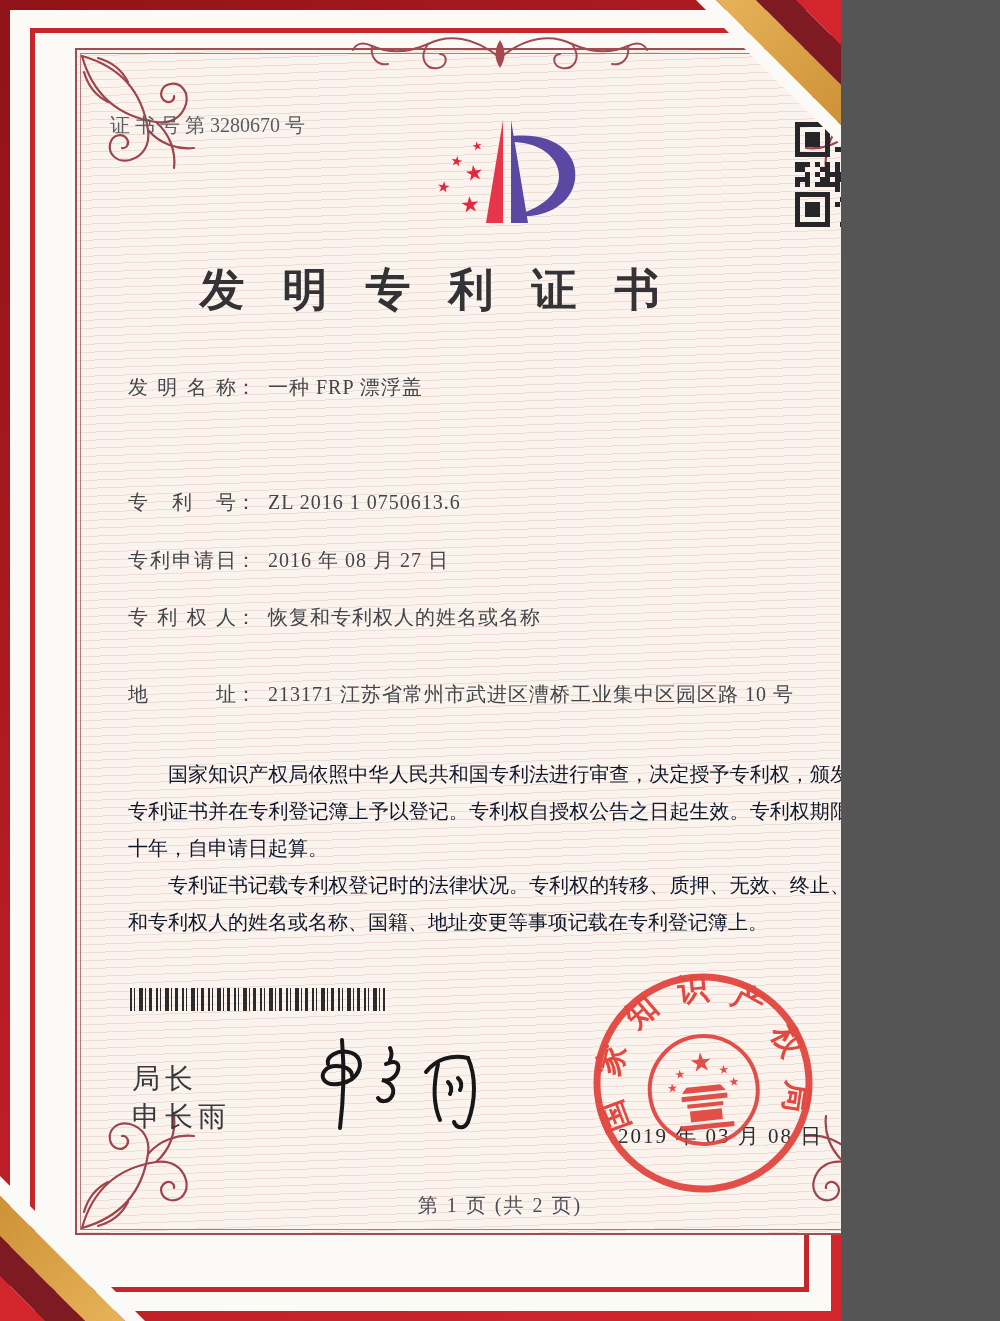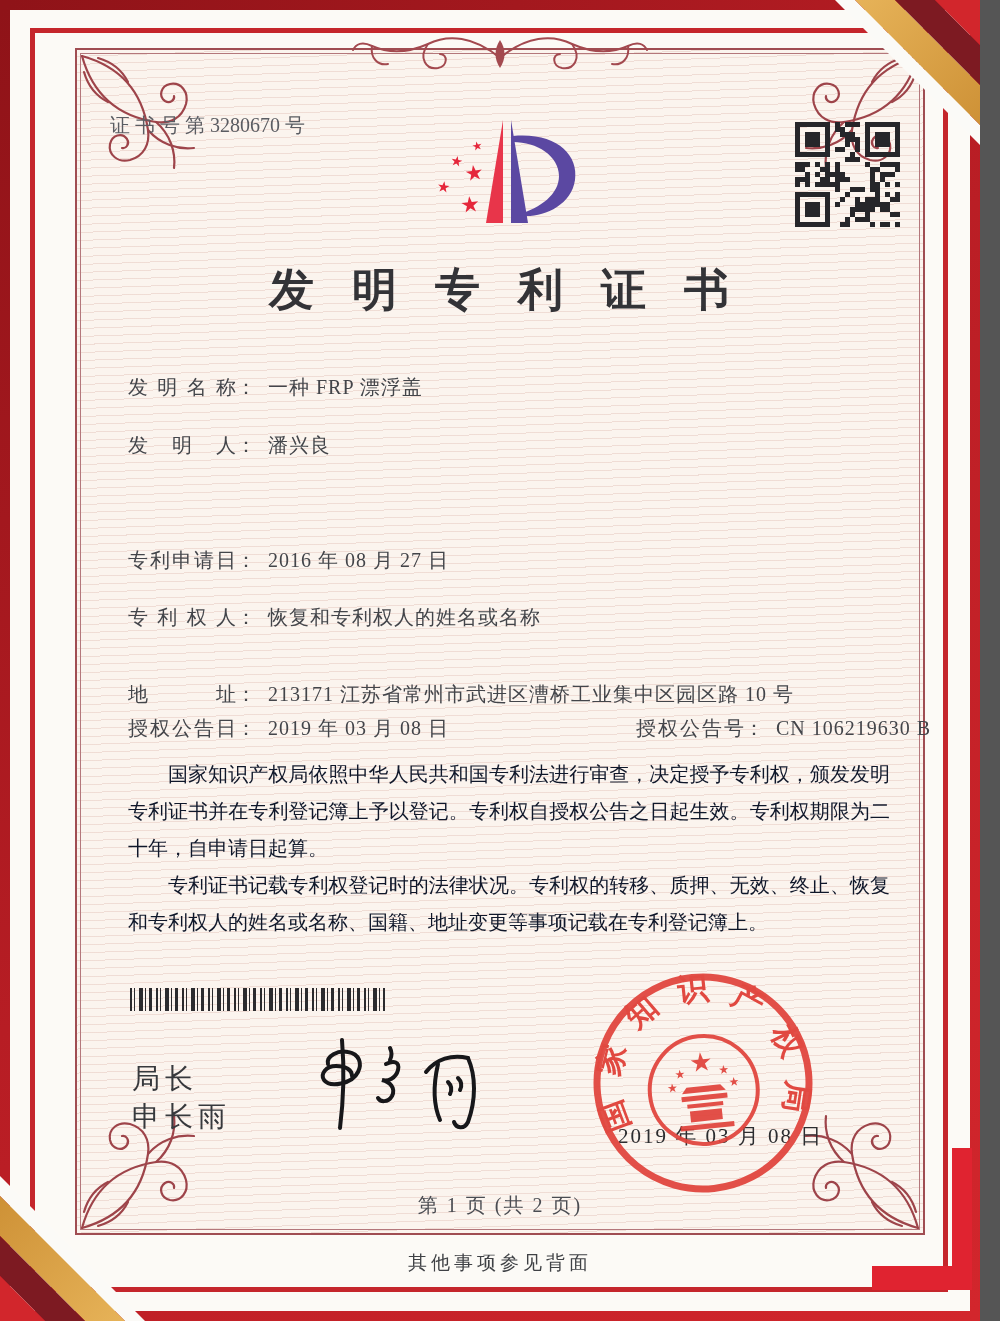--- a/index.html
+++ b/index.html
@@ -1,16 +1,16 @@
 <!DOCTYPE html>
 <html><head>
 <meta charset="utf-8">
 <style>
   html,body{margin:0;padding:0;background:#555;}
-  .canvas{position:relative;width:980px;height:1321px;overflow:hidden;
+  .canvas{position:relative;width:841px;height:1321px;overflow:hidden;
           background:#fcfaf6;font-family:"Liberation Serif","DejaVu Serif",serif;}
   
   .outer-border{position:absolute;inset:0;z-index:5;pointer-events:none;
      border:10px solid transparent;
      border-image:linear-gradient(135deg,#8f1318 0%,#b71d24 45%,#d2262c 100%) 1;}
   .thin-frame{position:absolute;left:30px;top:28px;right:32px;bottom:29px;
      border:5px solid #c5262c;z-index:6;}
   
   .bracket{position:absolute;background:#e02330;z-index:7;}
   .tl-h{left:88px;top:76px;width:237px;height:26px;}
@@ -293,39 +293,33 @@
             <rect x="100" y="100" width="5" height="5"></rect>
           </g>
         </svg>
     </div>
 
     <div class="title">发明专利证书</div>
 
     <div class="frow" style="top:374px">
       <span class="flabel">发明名称</span><span>：</span><span class="fval">一种 FRP 漂浮盖</span>
     </div>
-    <div class="frow" style="top:432px">
-      <span class="flabel">发明人</span><span>：</span><span class="fval">潘兴良</span>
+    <div class="frow" style="top:489px">
+      <span class="flabel">专利号</span><span>：</span><span class="fval">ZL 2016 1 0750613.6</span>
     </div>
     <div class="frow" style="top:547px">
       <span class="flabel">专利申请日</span><span>：</span><span class="fval">2016 年 08 月 27 日</span>
     </div>
     <div class="frow" style="top:604px">
       <span class="flabel">专利权人</span><span>：</span><span class="fval">恢复和专利权人的姓名或名称</span>
     </div>
     <div class="frow" style="top:681px">
       <span class="flabel">地址</span><span>：</span><span class="fval">213171 江苏省常州市武进区漕桥工业集中区园区路 10 号</span>
     </div>
 
-    <div class="frow" style="top:715px">
-      <span class="flabel">授权公告日</span><span>：</span><span class="fval">2019 年 03 月 08 日</span>
-      <span class="grant2">
-        <span class="flabel">授权公告号</span><span>：</span><span class="fval">CN 106219630 B</span>
-      </span>
-    </div>
 
     <div class="paras">
       <p>国家知识产权局依照中华人民共和国专利法进行审查，决定授予专利权，颁发发明专利证书并在专利登记簿上予以登记。专利权自授权公告之日起生效。专利权期限为二十年，自申请日起算。</p>
       <p>专利证书记载专利权登记时的法律状况。专利权的转移、质押、无效、终止、恢复和专利权人的姓名或名称、国籍、地址变更等事项记载在专利登记簿上。</p>
     </div>
 
     <div class="barcode"></div>
 
     <div class="officer t1">局长</div>
     <div class="officer t2">申长雨</div>
@@ -363,15 +357,14 @@
           <path d="M93,124 L137,124 L132,118 L98,118 Z"></path>
           <rect x="92" y="127" width="46" height="5"></rect>
           <rect x="97" y="135" width="36" height="4"></rect>
           <rect x="99" y="142" width="32" height="11"></rect>
           <rect x="88" y="156" width="54" height="5"></rect>
         </g>
       </g>
     </svg>
 
     <div class="page-info">第 1 页 (共 2 页)</div>
-    <div class="back-note">其他事项参见背面</div>
   </div>
 </div>
 
 </body></html>

